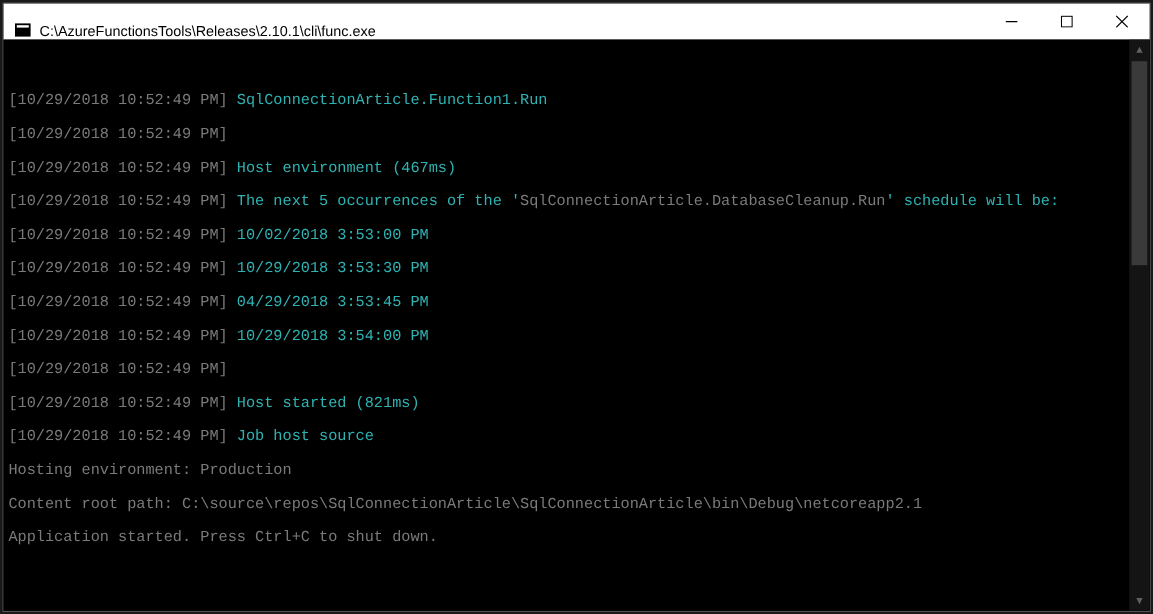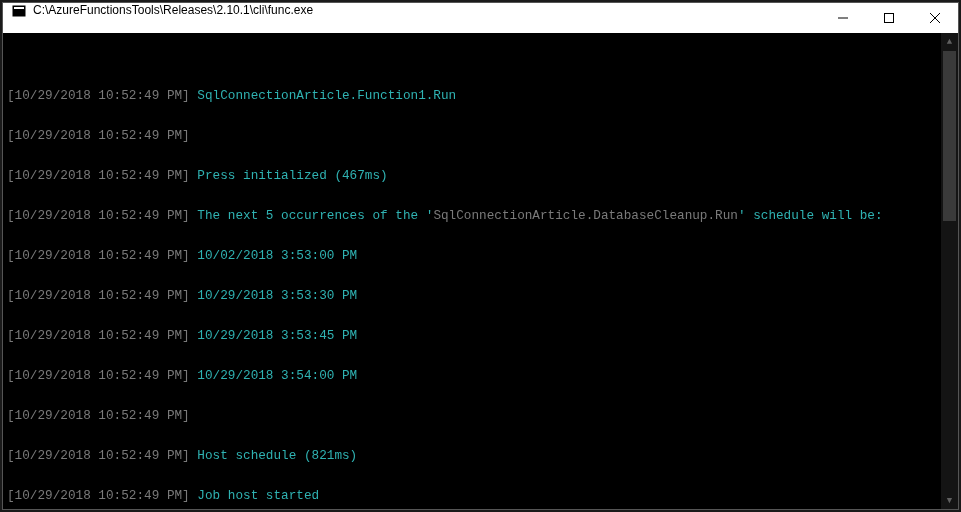--- a/index.html
+++ b/index.html
@@ -16,21 +16,21 @@
   height: 100%;
   background: #000;
   border: 1px solid #555;
   display: flex;
   flex-direction: column;
 }
 .titlebar {
   height: 30px;
   background: #fff;
   display: flex;
-  align-items: flex-start;
+  align-items: flex-end;
   padding: 0 0 0 8px;
   font-size: 12px;
   color: #000;
 }
 .titlebar-icon {
   width: 16px;
   height: 16px;
   margin-right: 6px;
   display: inline-flex;
   align-items: center;
@@ -81,21 +81,21 @@
 .scrollbar-arrow {
   position: absolute;
   left: 0; right: 0;
   height: 17px;
   display: flex; align-items: center; justify-content: center;
   color: #606060;
   font-size: 9px;
 }
 .scrollbar-arrow.up { top: 0; }
 .scrollbar-arrow.down { bottom: 0; }
-.line { white-space: pre-wrap; word-break: break-all; margin-top: 12px; }
+.line { white-space: pre-wrap; word-break: break-all; }
 .gray { color: #7a7a7a; }
 .teal { color: #2fb2b2; }
 </style>
 </head>
 <body>
 
 <div class="window">
   <div class="titlebar">
     <span class="titlebar-icon">
       <svg width="14" height="14" viewBox="0 0 14 14">
@@ -121,29 +121,32 @@
             <line x1="10" y1="0" x2="0" y2="10" stroke="#000" stroke-width="1"></line>
           </svg>
       </div>
     </div>
   </div>
 
   <div class="terminal">
     <div class="scroll-area">
 <div class="line"><span class="gray">[10/29/2018 10:52:49 PM] </span><span class="teal">SqlConnectionArticle.Function1.Run</span></div>
 <div class="line"><span class="gray">[10/29/2018 10:52:49 PM] </span></div>
-<div class="line"><span class="gray">[10/29/2018 10:52:49 PM] </span><span class="teal">Press initialized (467ms)</span></div>
+<div class="line"><span class="gray">[10/29/2018 10:52:49 PM] </span><span class="teal">Host environment (467ms)</span></div>
 <div class="line"><span class="gray">[10/29/2018 10:52:49 PM] </span><span class="teal">The next 5 occurrences of the '</span><span class="gray">SqlConnectionArticle.DatabaseCleanup.Run</span><span class="teal">' schedule will be:</span></div>
 <div class="line"><span class="gray">[10/29/2018 10:52:49 PM] </span><span class="teal">10/02/2018 3:53:00 PM</span></div>
 <div class="line"><span class="gray">[10/29/2018 10:52:49 PM] </span><span class="teal">10/29/2018 3:53:30 PM</span></div>
-<div class="line"><span class="gray">[10/29/2018 10:52:49 PM] </span><span class="teal">10/29/2018 3:53:45 PM</span></div>
+<div class="line"><span class="gray">[10/29/2018 10:52:49 PM] </span><span class="teal">04/29/2018 3:53:45 PM</span></div>
 <div class="line"><span class="gray">[10/29/2018 10:52:49 PM] </span><span class="teal">10/29/2018 3:54:00 PM</span></div>
 <div class="line"><span class="gray">[10/29/2018 10:52:49 PM] </span></div>
-<div class="line"><span class="gray">[10/29/2018 10:52:49 PM] </span><span class="teal">Host schedule (821ms)</span></div>
-<div class="line"><span class="gray">[10/29/2018 10:52:49 PM] </span><span class="teal">Job host started</span></div>
+<div class="line"><span class="gray">[10/29/2018 10:52:49 PM] </span><span class="teal">Host started (821ms)</span></div>
+<div class="line"><span class="gray">[10/29/2018 10:52:49 PM] </span><span class="teal">Job host source</span></div>
+<div class="line gray">Hosting environment: Production</div>
+<div class="line gray">Content root path: C:\source\repos\SqlConnectionArticle\SqlConnectionArticle\bin\Debug\netcoreapp2.1</div>
+<div class="line gray">Application started. Press Ctrl+C to shut down.</div>
 
 
 
 
 
 
 
 
 
 

